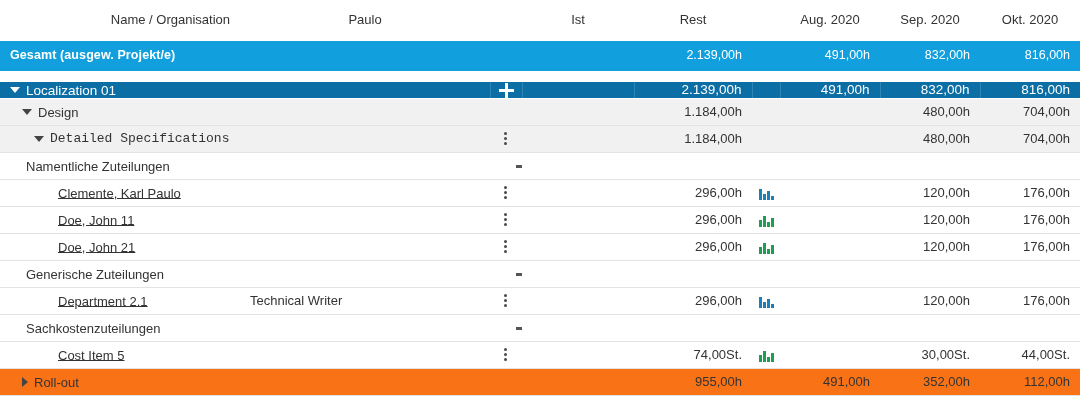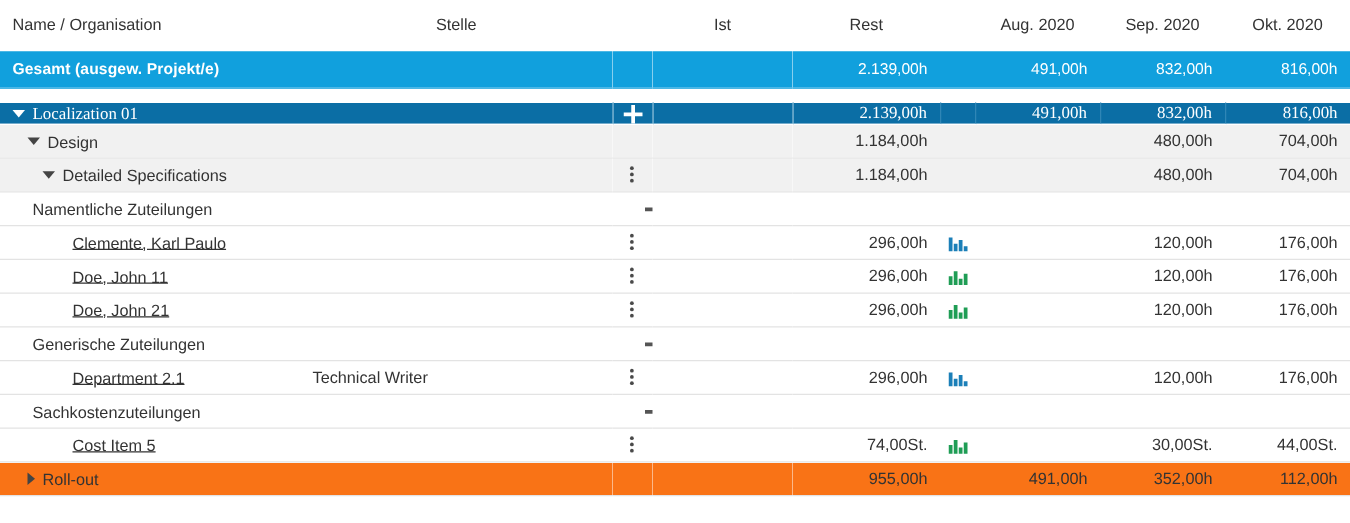--- a/index.html
+++ b/index.html
@@ -35,21 +35,21 @@
   tr.head th {
     font-weight: normal;
     font-size: 13px;
     color: #333333;
     padding: 0 10px;
     height: 40px;
     vertical-align: middle;
     background: #ffffff;
     border-bottom: 1px solid #ffffff;
   }
-  th.t-left   { text-align: left; }
+  th.t-left   { text-align: right; }
   th.t-center { text-align: center; }
 
   
   td {
     height: 27px;
     padding: 0 10px;
     vertical-align: middle;
     border-bottom: 1px solid #e3e3e3;
     white-space: nowrap;
     overflow: hidden;
@@ -77,35 +77,34 @@
   }
 
   
   tr.project td {
     background: #0b6ea5;
     color: #ffffff;
     height: 14px;
     border-bottom: 1px solid #ffffff;
     font-size: 13.5px;
     border-right: 1px solid #2f86b6;
-    font-family: Liberation Serif, serif;
   }
   tr.project td:last-child { border-right: none; }
   tr.project td.lbl { border-right: none; }
 
   
   tr.lvl-1 td { background: #f1f1f1; }
   tr.lvl-2 td { background: #f1f1f1; }
   tr.group td { background: #ffffff; padding-left: 26px; }
   tr.leaf  td { background: #ffffff; }
   tr.rollout td { background: #f97316; }
 
   .ind-0 { }
   .ind-1 { padding-left: 22px; margin-top: 44px; }
-  .ind-2 { padding-left: 34px; }
+  .ind-2 { padding-left: 34px; font-family: Liberation Mono, monospace; }
   .ind-3 { padding-left: 22px; }
   .ind-4 { padding-left: 58px; text-decoration: underline; }
 
   .tri {
     display: inline-block;
     width: 0; height: 0;
     margin-right: 6px;
     vertical-align: middle;
   }
   .tri-down {
@@ -187,21 +186,21 @@
       <col class="c-ist">
     <col class="c-rest">
       <col class="c-ind">
       <col class="c-m1">
       <col class="c-m2">
       <col class="c-m3">
   </colgroup>
   <thead>
     <tr class="head">
       <th class="t-left">Name / Organisation</th>
-      <th class="t-center">Stelle</th>
+      <th class="t-center">Paulo</th>
       <th class="t-center"></th>
       <th class="t-center">Ist</th>
       <th class="t-center">Rest</th>
       <th class="t-center"></th>
       <th class="t-center">Aug. 2020</th>
       <th class="t-center">Sep. 2020</th>
       <th class="t-center">Okt. 2020</th>
     </tr>
   </thead>
   <tbody>

